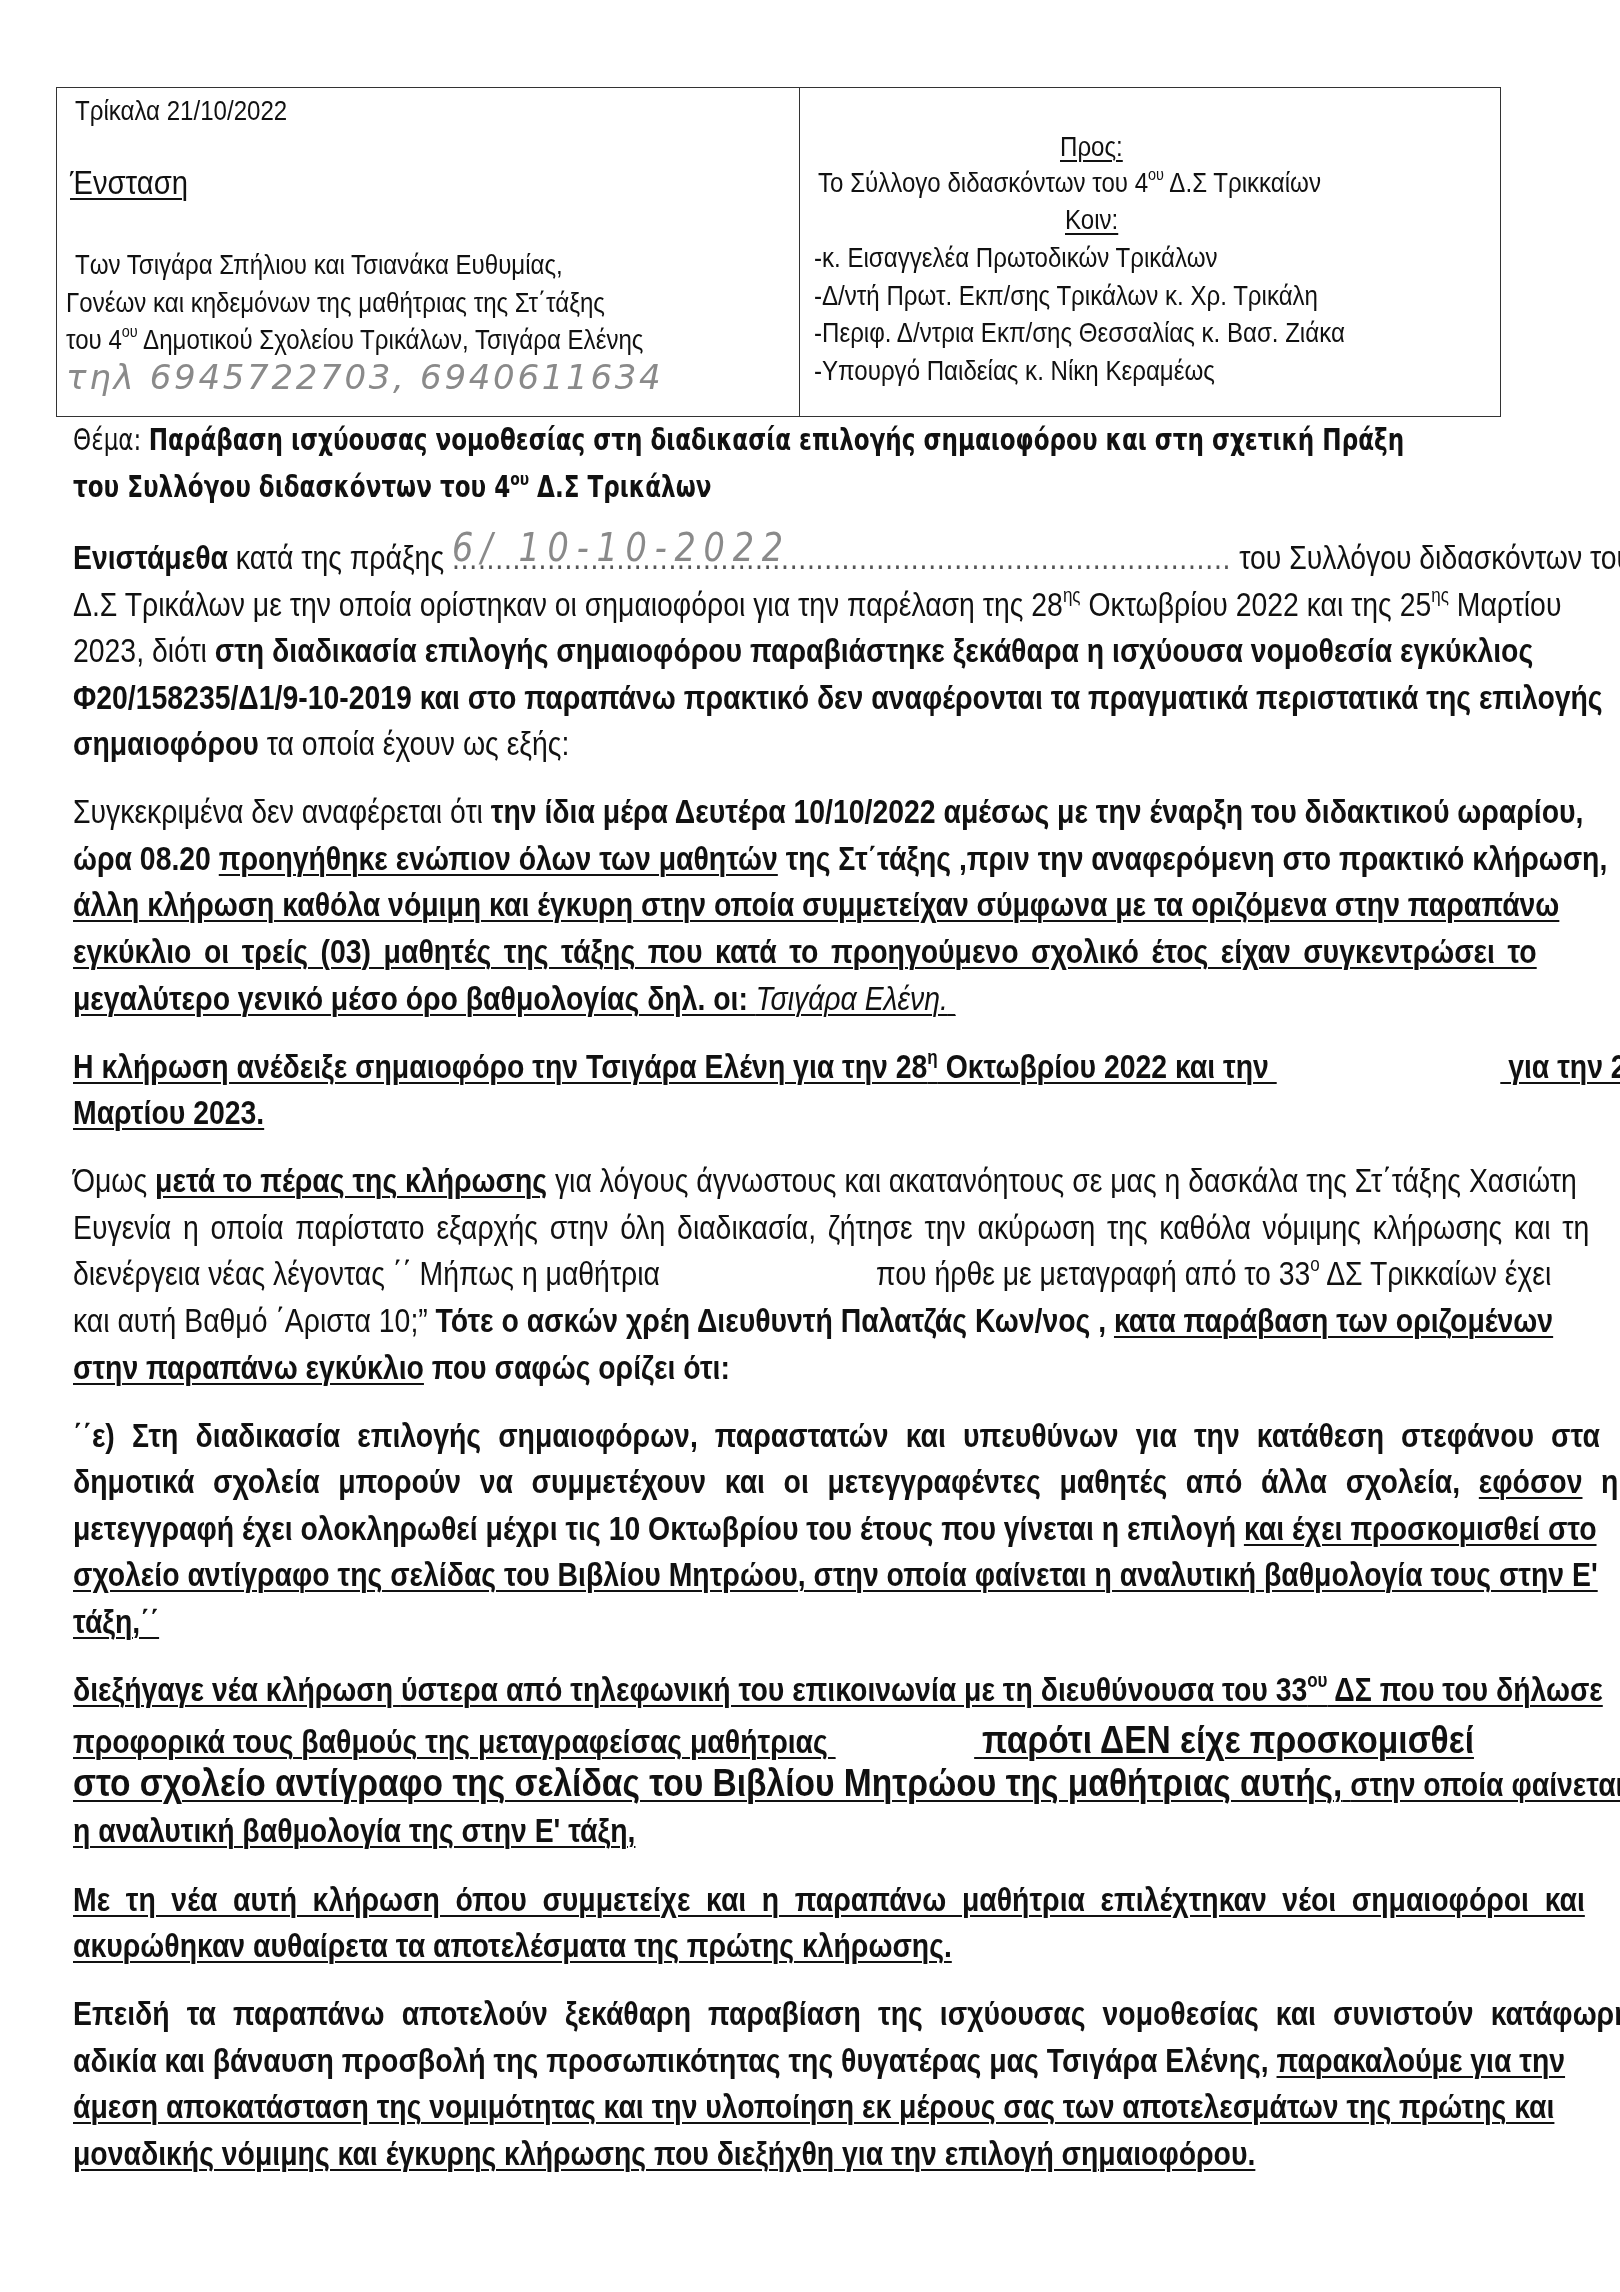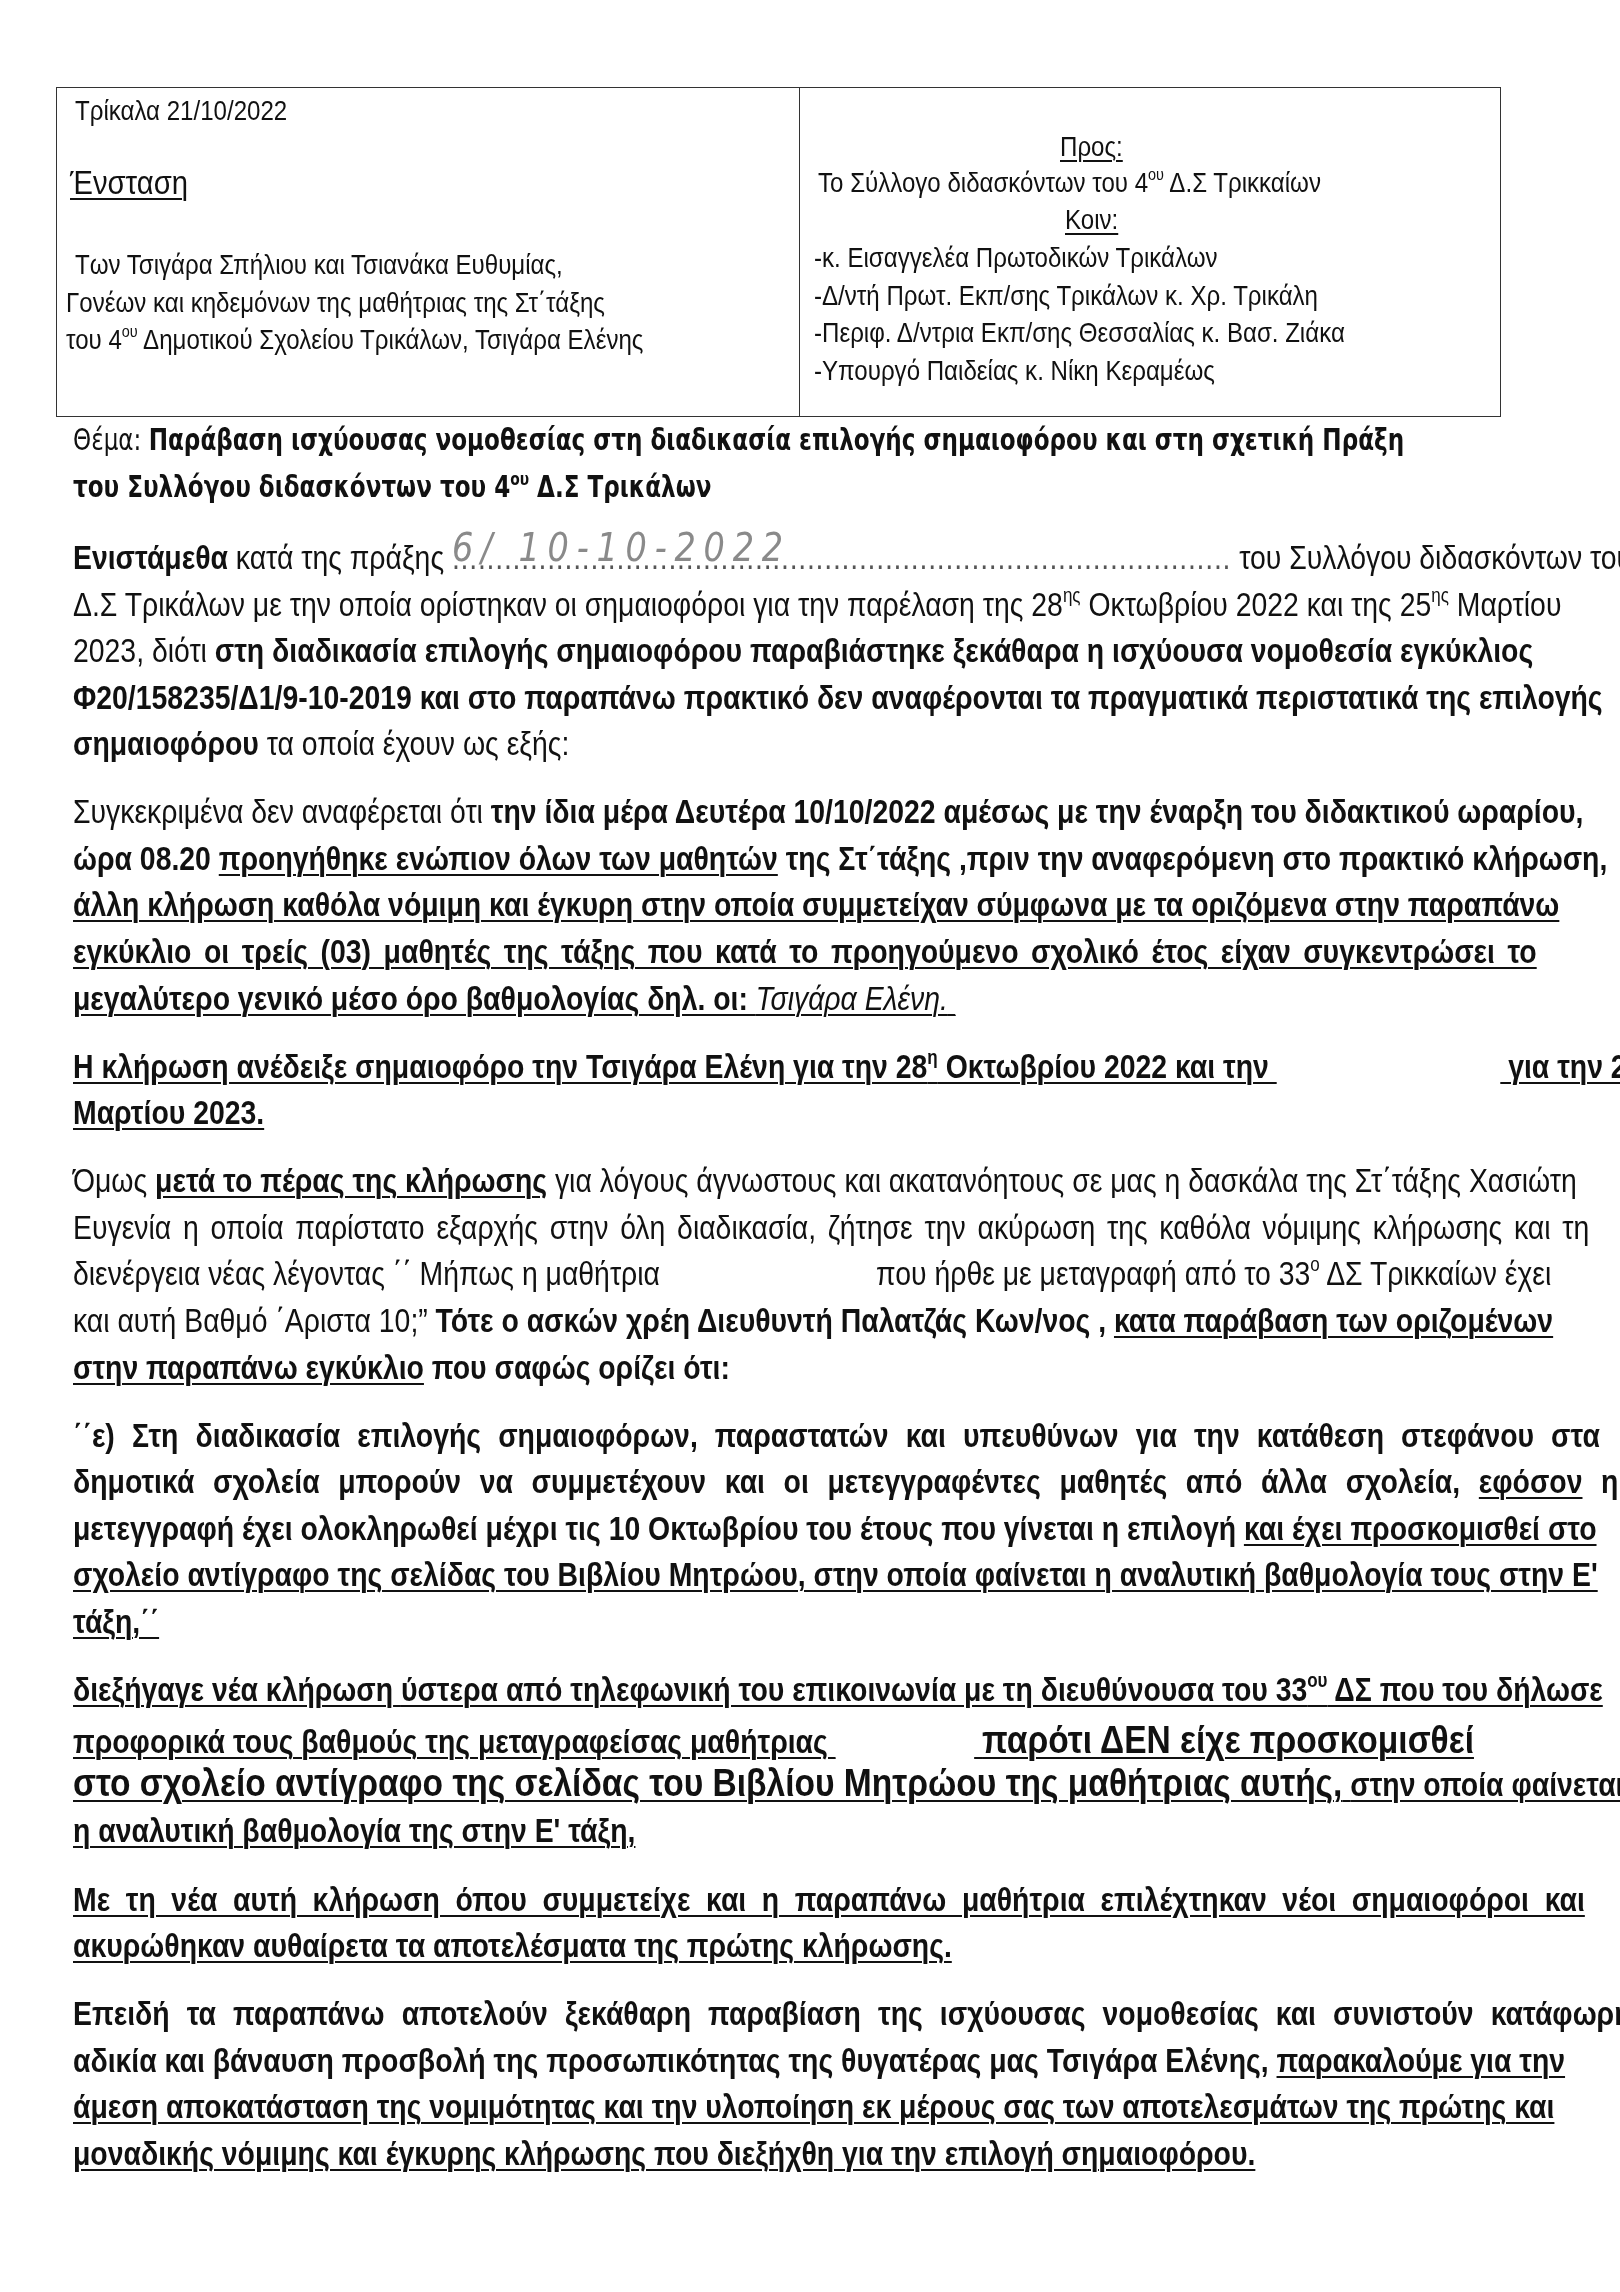--- a/index.html
+++ b/index.html
@@ -32,20 +32,21 @@
 
 <div class="page">
 
   <div class="hdr-box">
     <div class="hdr-left">
       <div class="t" style="left:18px; top:7.2px;">Τρίκαλα   21/10/2022</div>
       <div class="t u" style="left:12.5px; top:75px; font-size:34px;">Ένσταση</div>
       <div class="t" style="left:18px; top:161px;">Των Τσιγάρα Σπήλιου και Τσιανάκα Ευθυμίας,</div>
       <div class="t" style="left:9px; top:199px;">Γονέων και κηδεμόνων της μαθήτριας της Στ΄τάξης</div>
       <div class="t" style="left:9px; top:236px;"><span>του 4</span><sup>ου</sup> <span>Δημοτικού Σχολείου Τρικάλων, Τσιγάρα Ελένης</span></div>
+      <div class="hw" style="left:9px; top:269px; font-size:34px;">τηλ 6945722703, 6940611634</div>
     </div>
     <div class="hdr-right">
       <div class="t u" style="left:260px; top:43px;">Προς:</div>
       <div class="t" style="left:18px; top:79px;"><span>Το Σύλλογο διδασκόντων του 4</span><sup>ου</sup><span> Δ.Σ Τρικκαίων</span></div>
       <div class="t u" style="left:265px; top:116px;">Κοιν:</div>
       <div class="t" style="left:14.3px; top:154px;">-κ. Εισαγγελέα Πρωτοδικών Τρικάλων</div>
       <div class="t" style="left:14.3px; top:192px;">-Δ/ντή Πρωτ. Εκπ/σης Τρικάλων κ. Χρ. Τρικάλη</div>
       <div class="t" style="left:14.3px; top:229px;">-Περιφ. Δ/ντρια Εκπ/σης Θεσσαλίας κ. Βασ. Ζιάκα</div>
       <div class="t" style="left:14.3px; top:267px;">-Υπουργό Παιδείας κ. Νίκη Κεραμέως</div>
     </div>

